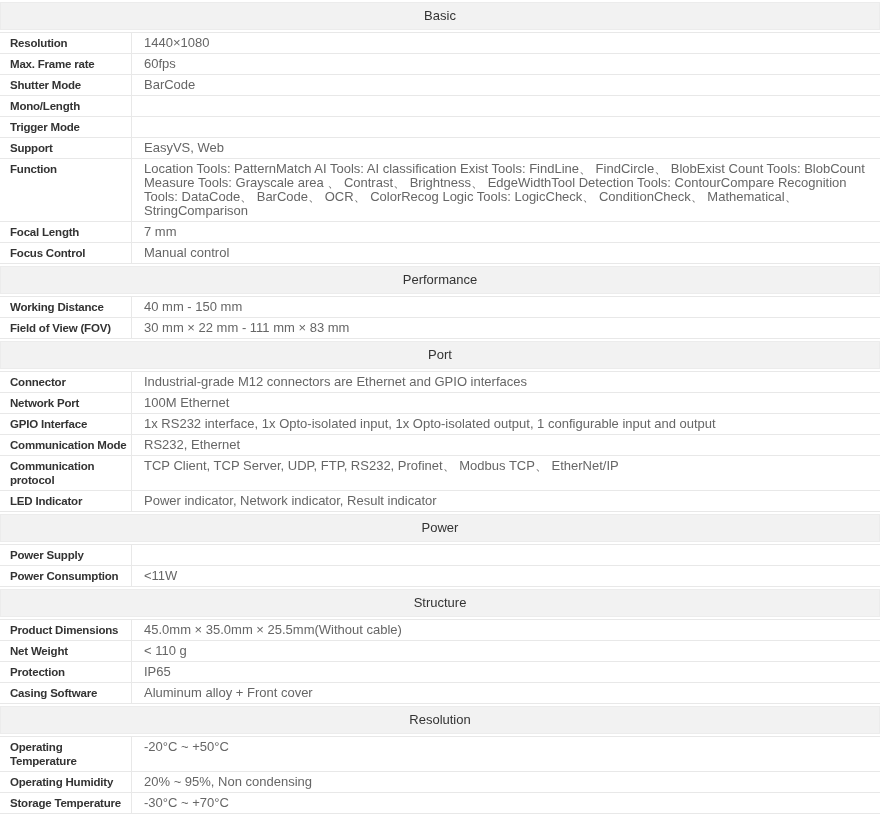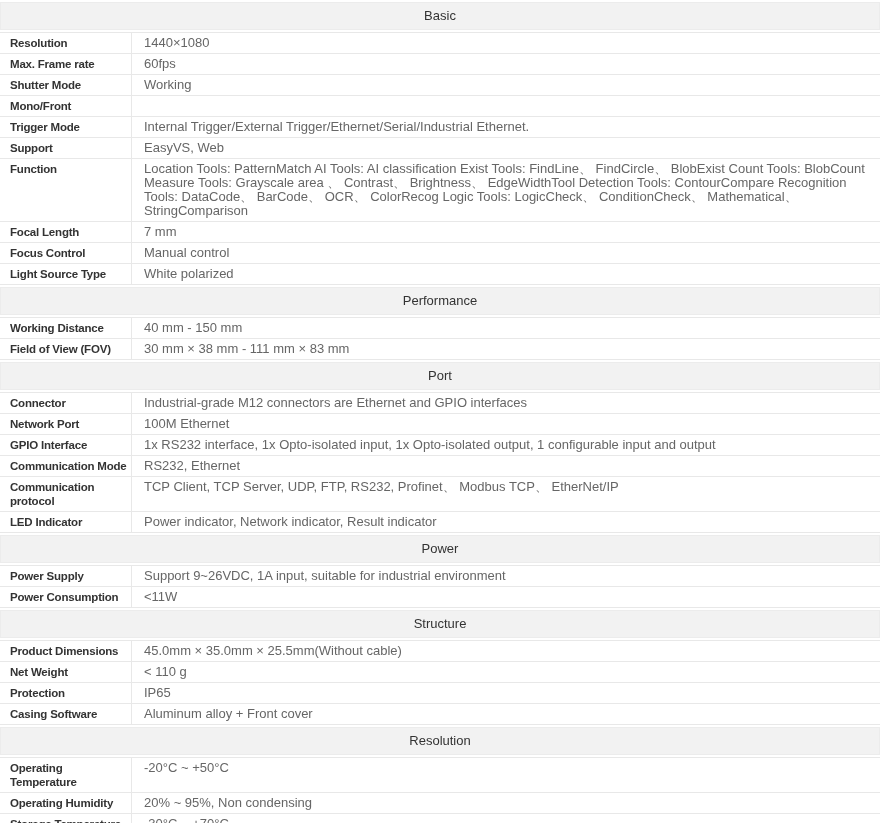--- a/index.html
+++ b/index.html
@@ -69,30 +69,29 @@
     <div class="spec-value">1440×1080</div>
   </div>
 
   <div class="spec-row">
     <div class="spec-label">Max. Frame rate</div>
     <div class="spec-value">60fps</div>
   </div>
 
   <div class="spec-row">
     <div class="spec-label">Shutter Mode</div>
-    <div class="spec-value">Working</div>
-  </div>
-
-  <div class="spec-row">
-    <div class="spec-label">Mono/Front</div>
+    <div class="spec-value">BarCode</div>
+  </div>
+
+  <div class="spec-row">
+    <div class="spec-label">Mono/Length</div>
   </div>
 
   <div class="spec-row">
     <div class="spec-label">Trigger Mode</div>
-    <div class="spec-value">Internal Trigger/External Trigger/Ethernet/Serial/Industrial Ethernet.</div>
   </div>
 
   <div class="spec-row">
     <div class="spec-label">Support</div>
     <div class="spec-value">EasyVS, Web</div>
   </div>
 
 
   <div class="spec-row">
     <div class="spec-label">Function</div>
@@ -102,38 +101,34 @@
   <div class="spec-row">
     <div class="spec-label">Focal Length</div>
     <div class="spec-value">7 mm</div>
   </div>
 
   <div class="spec-row">
     <div class="spec-label">Focus Control</div>
     <div class="spec-value">Manual control</div>
   </div>
 
-  <div class="spec-row">
-    <div class="spec-label">Light Source Type</div>
-    <div class="spec-value">White polarized</div>
-  </div>
 </div>
   </section>
 
   <section class="spec-section">
     <div class="section-header">Performance</div>
     <div class="section-rows">
   <div class="spec-row">
     <div class="spec-label">Working Distance</div>
     <div class="spec-value">40 mm - 150 mm</div>
   </div>
 
   <div class="spec-row">
     <div class="spec-label">Field of View (FOV)</div>
-    <div class="spec-value">30 mm × 38 mm - 111 mm × 83 mm</div>
+    <div class="spec-value">30 mm × 22 mm - 111 mm × 83 mm</div>
   </div>
 </div>
   </section>
 
   <section class="spec-section">
     <div class="section-header">Port</div>
     <div class="section-rows">
   <div class="spec-row">
     <div class="spec-label">Connector</div>
     <div class="spec-value">Industrial-grade M12 connectors are Ethernet and GPIO interfaces</div>
@@ -164,21 +159,20 @@
     <div class="spec-value">Power indicator, Network indicator, Result indicator</div>
   </div>
 </div>
   </section>
 
   <section class="spec-section">
     <div class="section-header">Power</div>
     <div class="section-rows">
   <div class="spec-row">
     <div class="spec-label">Power Supply</div>
-    <div class="spec-value">Support 9~26VDC, 1A input, suitable for industrial environment</div>
   </div>
 
   <div class="spec-row">
     <div class="spec-label">Power Consumption</div>
     <div class="spec-value">&lt;11W</div>
   </div>
 </div>
   </section>
 
   <section class="spec-section">

